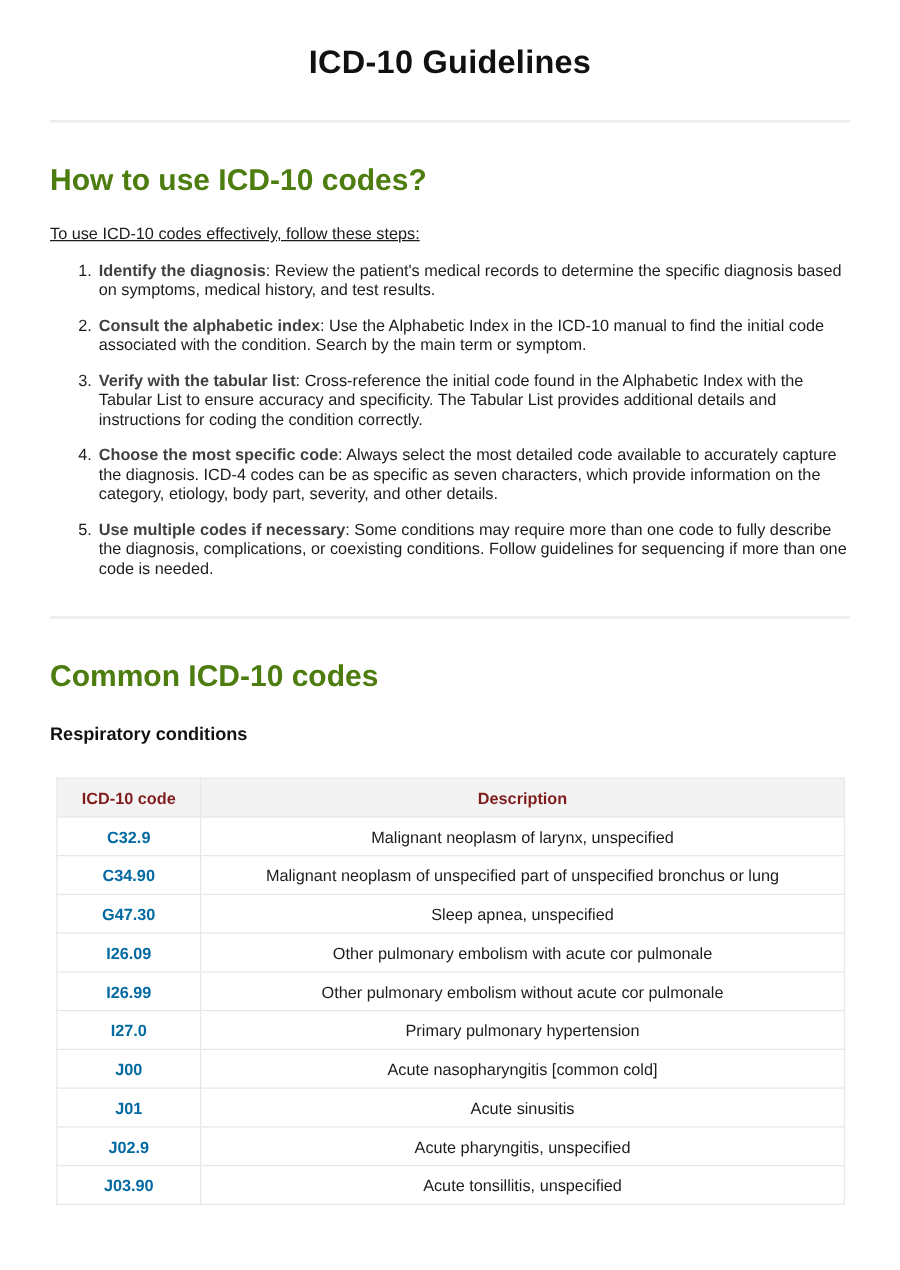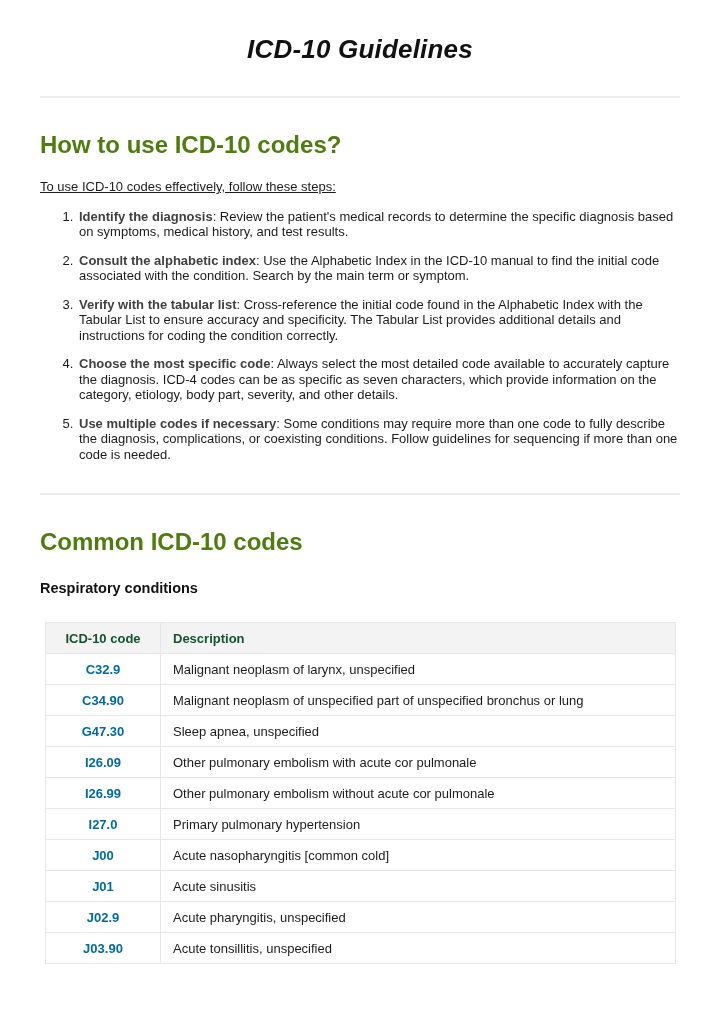--- a/index.html
+++ b/index.html
@@ -17,21 +17,20 @@
   }
   .page { padding: 0 40px; }
 
   .doc-title {
     font-size: 26px;
     font-weight: bold;
     text-align: center;
     color: #111111;
     margin: 34px 0 0 0;
     letter-spacing: 0.2px;
-    font-style: italic;
   }
   .divider {
     border: none;
     border-top: 2px solid #ededed;
     margin: 31px 0 0 0;
   }
   .section-heading {
     font-size: 24px;
     font-weight: bold;
     color: #4d7c0f;
@@ -66,29 +65,29 @@
   }
   .codes-table th, .codes-table td {
     border: 1px solid #e7e7e7;
     height: 31px;
     padding: 0 12px;
     vertical-align: middle;
   }
   .codes-table thead th {
     background: #f3f3f3;
     font-weight: bold;
-    color: #14532d;
+    color: #7f1d1d;
   }
   .col-code {
     width: 115px;
     text-align: center;
     font-weight: bold;
     color: #0369a1;
   }
-  .col-desc { text-align: left; }
+  .col-desc { text-align: center; }
 </style>
 </head>
 <body>
 
 <div class="page">
 
   <h1 class="doc-title">ICD-10 Guidelines</h1>
 
   <hr class="divider">
 

